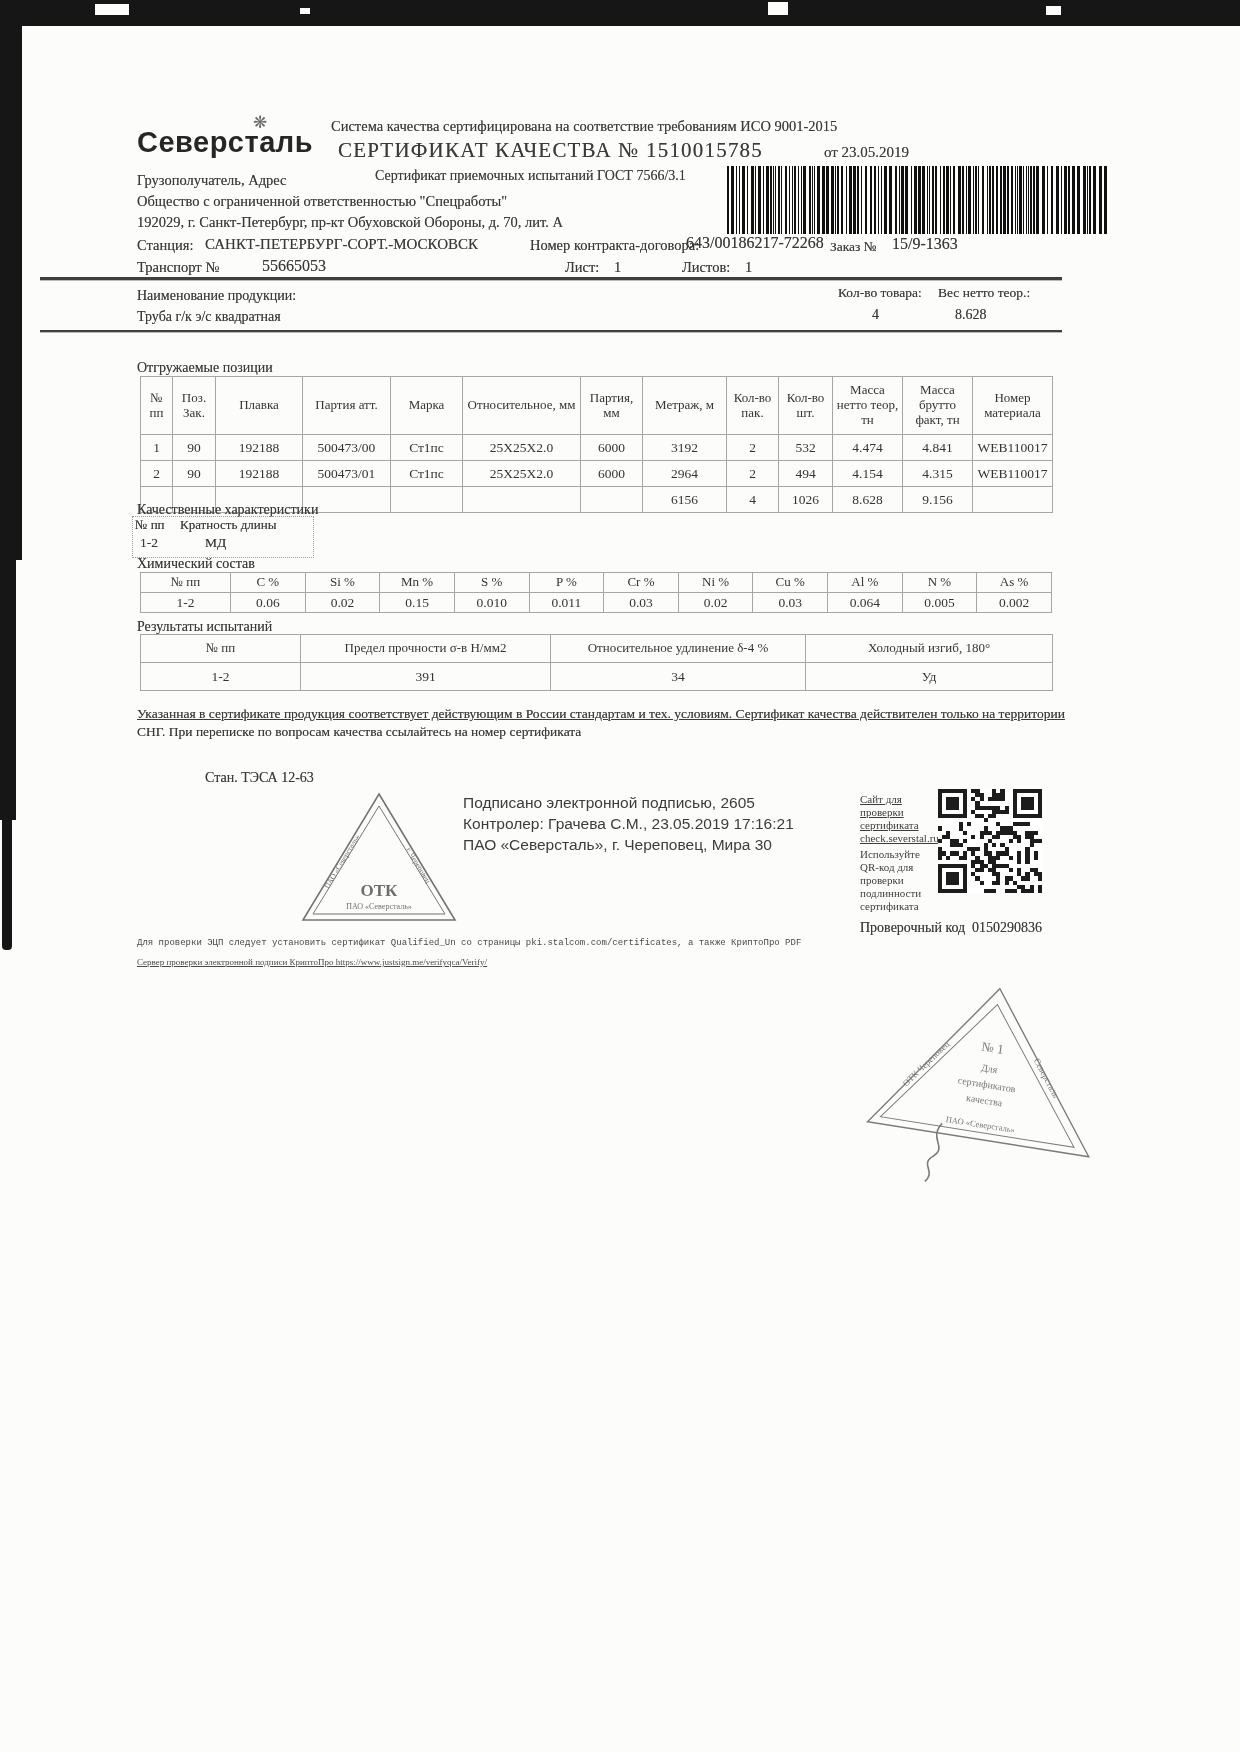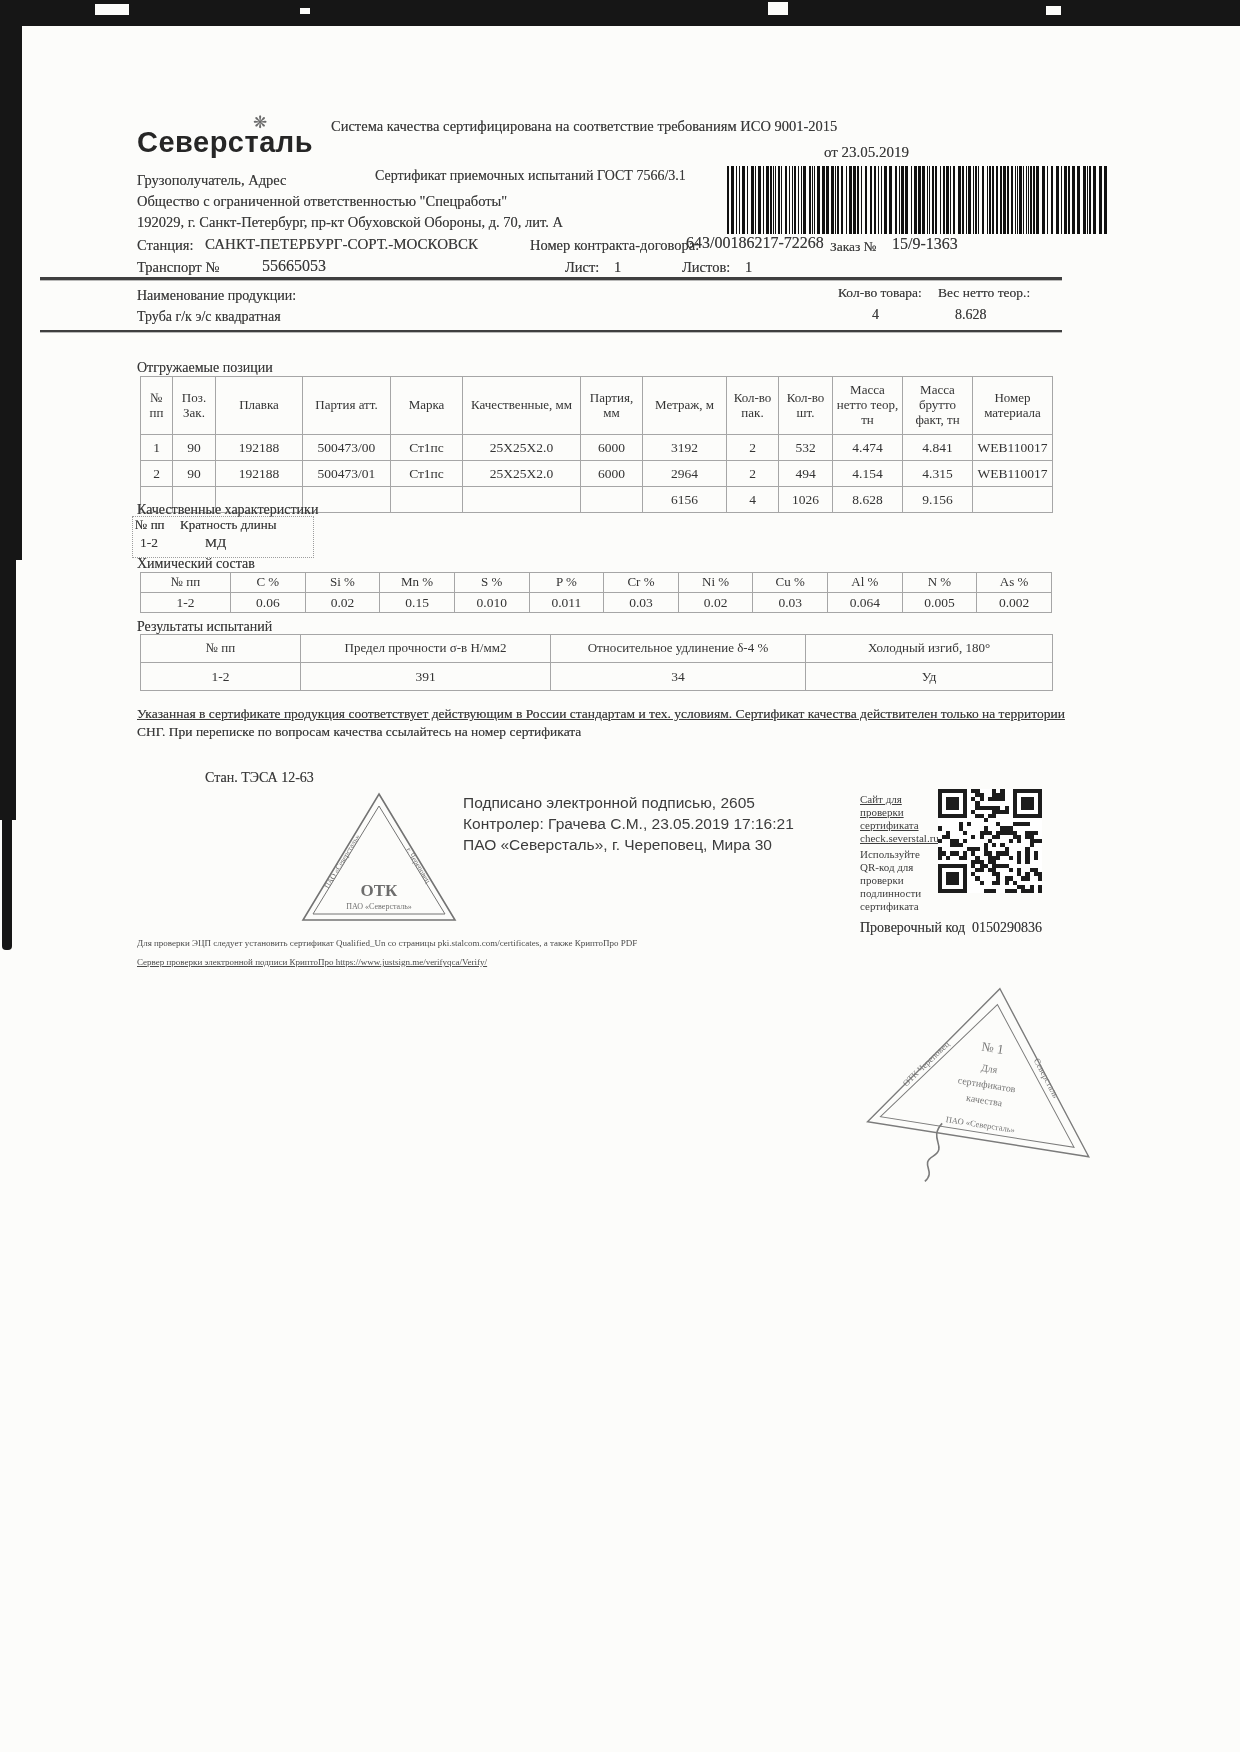--- a/index.html
+++ b/index.html
@@ -43,20 +43,21 @@
   <div class="abs speck" style="left:768px;top:2px;width:20px;height:13px;"></div>
   <div class="abs speck" style="left:1046px;top:6px;width:15px;height:9px;"></div>
   <div class="abs speck" style="left:300px;top:8px;width:10px;height:6px;"></div>
   <div class="abs scan-bar" style="left:0;top:0;width:22px;height:560px;"></div>
   <div class="abs scan-bar" style="left:0;top:560px;width:16px;height:260px;"></div>
   <div class="abs scan-bar" style="left:2px;top:820px;width:10px;height:130px;border-radius:0 0 4px 4px;"></div>
 
   <div class="abs logo" style="left:137px;top:126px;">Северсталь</div>
   <div class="abs" style="left:253px;top:112px;font-size:17px;color:#6a6a6a;">❋</div>
   <div class="abs txt soft" style="left:331px;top:118px;font-size:14.5px;">Система качества сертифицирована на соответствие требованиям ИСО 9001-2015</div>
+  <div class="abs txt title soft" style="left:338px;top:138px;">СЕРТИФИКАТ КАЧЕСТВА № 1510015785</div>
   <div class="abs txt soft" style="left:824px;top:144px;font-size:15px;">от  23.05.2019</div>
   <div class="abs txt soft" style="left:375px;top:168px;font-size:14px;">Сертификат приемочных испытаний ГОСТ 7566/3.1</div>
 
   <div class="abs barcode" style="left:727px;top:166px;width:383px;height:68px;">
       <div class="bar" style="left: 0px; width: 2px;"></div>
       <div class="bar" style="left: 4px; width: 3px;"></div>
       <div class="bar" style="left: 9px; width: 1px;"></div>
       <div class="bar" style="left: 12px; width: 1px;"></div>
       <div class="bar" style="left: 15px; width: 3px;"></div>
       <div class="bar" style="left: 20px; width: 1px;"></div>
@@ -204,21 +205,21 @@
         <col style="width:70px">
         <col style="width:80px">
     </colgroup>
     <tbody>
         <tr style="height:58px;">
       <th>№ пп</th>
       <th>Поз. Зак.</th>
       <th>Плавка</th>
       <th>Партия атт.</th>
       <th>Марка</th>
-      <th>Качественные, мм</th>
+      <th>Относительное, мм</th>
       <th>Партия, мм</th>
       <th>Метраж, м</th>
       <th>Кол-во пак.</th>
       <th>Кол-во шт.</th>
       <th>Масса нетто теор, тн</th>
       <th>Масса брутто факт, тн</th>
       <th>Номер материала</th>
     </tr>
     <tr style="height:26px;">
       <td>1</td>
@@ -551,21 +552,21 @@
       <rect x="18" y="0" width="7" height="7" fill="#1c1c1c"></rect>
       <rect x="19" y="1" width="5" height="5" fill="#fff"></rect>
       <rect x="20" y="2" width="3" height="3" fill="#1c1c1c"></rect>
       <rect x="0" y="18" width="7" height="7" fill="#1c1c1c"></rect>
       <rect x="1" y="19" width="5" height="5" fill="#fff"></rect>
       <rect x="2" y="20" width="3" height="3" fill="#1c1c1c"></rect>
     </svg>
   <div class="abs txt soft" style="left:860px;top:920px;font-size:14px;">Проверочный код</div>
   <div class="abs txt soft" style="left:972px;top:920px;font-size:14px;">0150290836</div>
 
-  <div class="abs txt tiny" style="left:137px;top:938px;">Для проверки ЭЦП следует установить сертификат Qualified_Un со страницы pki.stalcom.com/certificates, а также КриптоПро PDF</div>
+  <div class="abs txt tiny" style="left:137px;top:938px;font-family:Liberation Mono, monospace;">Для проверки ЭЦП следует установить сертификат Qualified_Un со страницы pki.stalcom.com/certificates, а также КриптоПро PDF</div>
   <div class="abs txt tiny u" style="left:137px;top:957px;">Сервер проверки электронной подписи КриптоПро  https://www.justsign.me/verifyqca/Verify/</div>
 
   <div class="abs" style="left:862px;top:980px;transform:rotate(9deg);opacity:.8;">
     <svg class="stamp-svg" width="250" height="215" viewBox="0 0 250 215">
       <polygon points="122,8 236,160 12,160" stroke-width="1.4"></polygon>
       <polygon points="122,24 220,153 24,153" stroke-width="1"></polygon>
       <text font-size="9" transform="rotate(-53 62 90)" x="28" y="94">ОТК Череповец</text>
       <text font-size="9" transform="rotate(53 184 90)" x="160" y="94">Северсталь</text>
       <text font-size="13" x="124" y="72" text-anchor="middle">№ 1</text>
       <text font-size="10" x="124" y="92" text-anchor="middle">Для</text>

